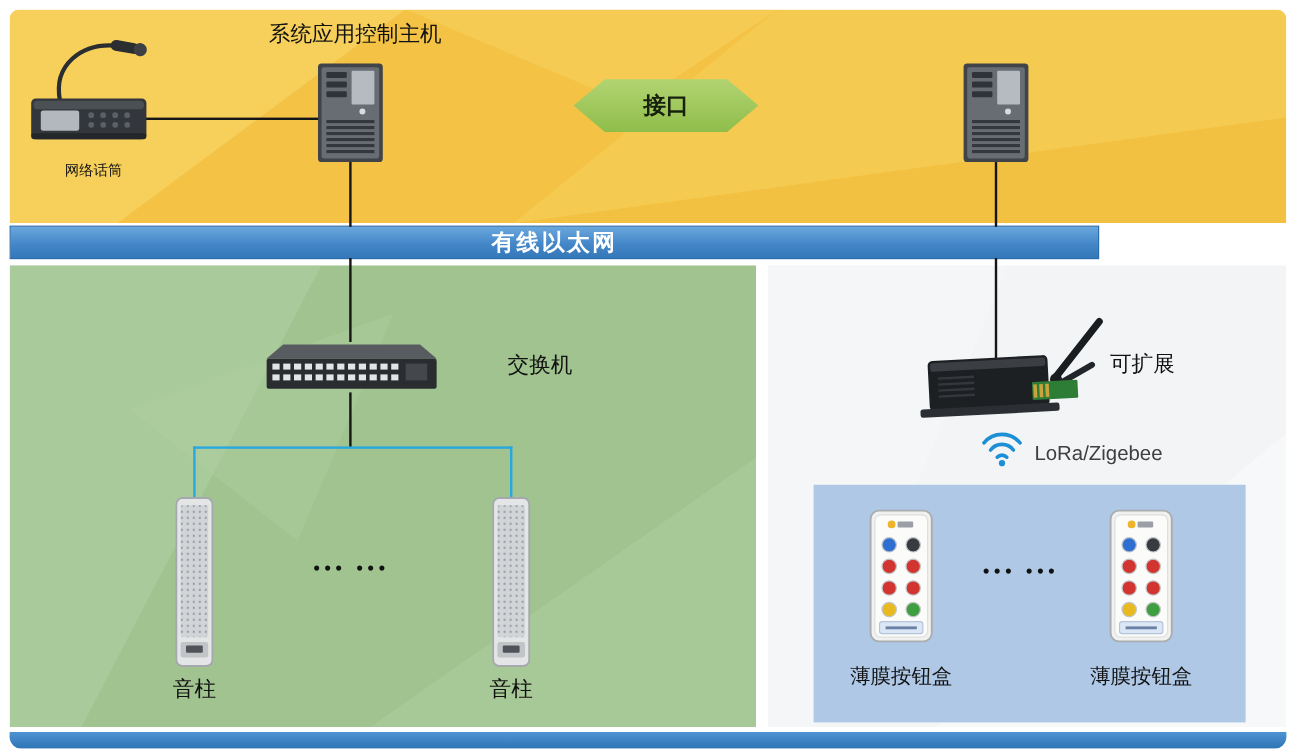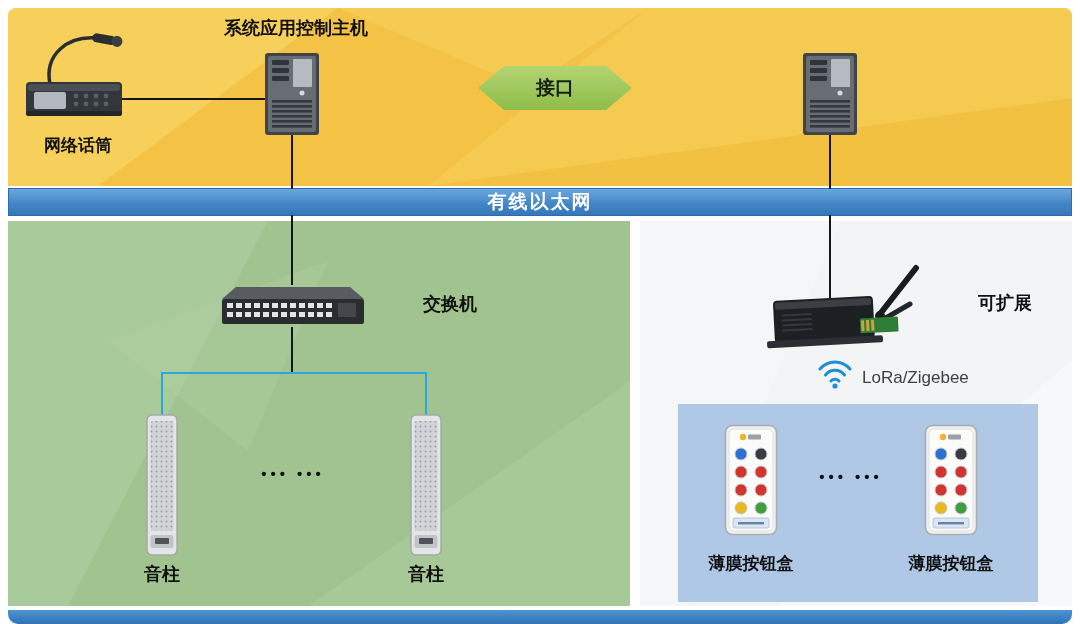--- a/index.html
+++ b/index.html
@@ -6,29 +6,29 @@
   body { background:#ffffff; font-family:"Liberation Sans","DejaVu Sans",sans-serif; }
   .canvas { position:relative; width:1080px; height:624px; background:#ffffff; overflow:hidden; }
   .abs { position:absolute; }
   svg { display:block; }
 
   .panel-yellow { left:8px; top:8px; width:1064px; height:178px; border-radius:8px 8px 0 0; overflow:hidden; }
   .panel-green  { left:8px; top:221px; width:622px; height:385px; overflow:hidden; }
   .panel-white  { left:640px; top:221px; width:432px; height:385px; overflow:hidden; }
   .bg-svg { position:absolute; left:0; top:0; width:100%; height:100%; }
 
-  .ethernet-bar { left:8px; top:188px; width:1064px; height:28px;
+  .ethernet-bar { left:8px; top:188px; width:908px; height:28px;
     background:linear-gradient(180deg,#6aa7dd 0%,#4487c8 55%,#3578ba 100%);
     border:1px solid #2b6cab; display:flex; align-items:center; justify-content:center; }
   .ethernet-bar .txt { color:#ffffff; font-size:19px; font-weight:bold; letter-spacing:2px; }
 
   .bottom-bar { left:8px; top:610px; width:1064px; height:14px;
     background:linear-gradient(180deg,#4e93d2,#2e74b5); border-radius:0 0 10px 10px; }
 
-  .lbl { position:absolute; color:#111111; font-weight:bold; font-size:18px; text-align:center; }
+  .lbl { position:absolute; color:#111111; font-weight:normal; font-size:18px; text-align:center; }
   .lbl-left { text-align:left;margin-left:45px; }
   .line-black { position:absolute; background:#161616; }
   .line-blue  { position:absolute; background:#29a8e0; }
 
   .interface-badge { left:478px; top:65px; width:154px; height:46px; }
   .interface-badge .txt { position:absolute; left:0; top:0; width:100%; height:100%;
     display:flex; align-items:center; justify-content:center; font-size:19px; font-weight:bold; color:#17200d; }
 
   .wireless-lbl { position:absolute; left:862px; top:368px; font-size:17px; color:#404040; font-weight:400; }
 
@@ -103,21 +103,21 @@
           <circle cx="76" cy="76" r="2.4"></circle>
           <circle cx="86" cy="76" r="2.4"></circle>
         <circle cx="56" cy="84" r="2.4"></circle>
           <circle cx="66" cy="84" r="2.4"></circle>
           <circle cx="76" cy="84" r="2.4"></circle>
           <circle cx="86" cy="84" r="2.4"></circle>
       </g>
       <rect x="6" y="91" width="96" height="5" rx="2" fill="#24272a"></rect>
     </svg>
   </div>
-  <div class="lbl" style="left:18px; top:134px; width:120px; font-size:17px;">网络话筒</div>
+  <div class="lbl" style="left:18px; top:134px; width:120px; font-size:12px;">网络话筒</div>
 
   <div class="lbl" style="left:196px; top:16px; width:200px;">系统应用控制主机</div>
   <div class="abs" style="left:264px; top:52px; width:56px; height:84px;">
     <svg viewBox="0 0 56 84" width="56" height="84">
       <rect x="1" y="1" width="54" height="82" rx="3" fill="#404448"></rect>
       <rect x="4" y="4" width="48" height="76" rx="2" fill="#676d73"></rect>
       <rect x="29" y="7" width="19" height="28" rx="1" fill="#b5bbc1"></rect>
       <rect x="8" y="8" width="17" height="5" rx="1" fill="#303438"></rect>
       <rect x="8" y="16" width="17" height="5" rx="1" fill="#303438"></rect>
       <rect x="8" y="24" width="17" height="5" rx="1" fill="#303438"></rect>
@@ -248,21 +248,21 @@
         <g fill="#34383c">
           <rect x="22" y="50" width="30" height="2"></rect>
             <rect x="22" y="55" width="30" height="2"></rect>
           <rect x="22" y="60" width="30" height="2"></rect>
             <rect x="22" y="65" width="30" height="2"></rect>
         </g>
         <rect x="6" y="76" width="116" height="7" rx="2" fill="#2b2f33"></rect>
       </g>
     </svg>
   </div>
-  <div class="lbl lbl-left" style="left:933px; top:291px; width:100px;">可扩展</div>
+  <div class="lbl lbl-left" style="left:880px; top:291px; width:100px;">可扩展</div>
 
   <div class="abs" style="left:816px; top:356px; width:38px; height:34px;">
     <svg viewBox="0 0 38 34" width="38" height="34">
       <g fill="none" stroke="#1d8fd6" stroke-width="3" stroke-linecap="round">
         <path d="M4 13 A 19.5 19.5 0 0 1 34 13"></path>
         <path d="M9.5 19 A 12 12 0 0 1 28.5 19"></path>
         <path d="M15 25 A 5.5 5.5 0 0 1 23 25"></path>
       </g>
       <circle cx="19" cy="30" r="2.6" fill="#1d8fd6"></circle>
     </svg>

